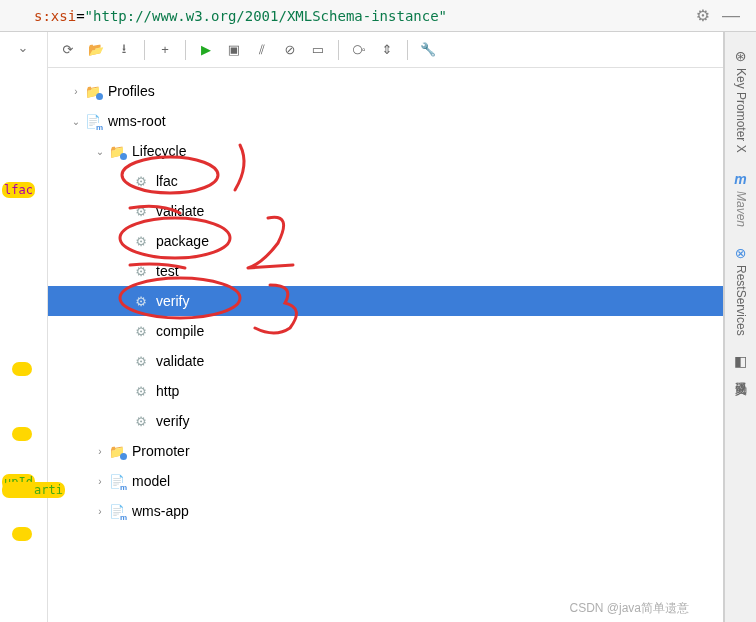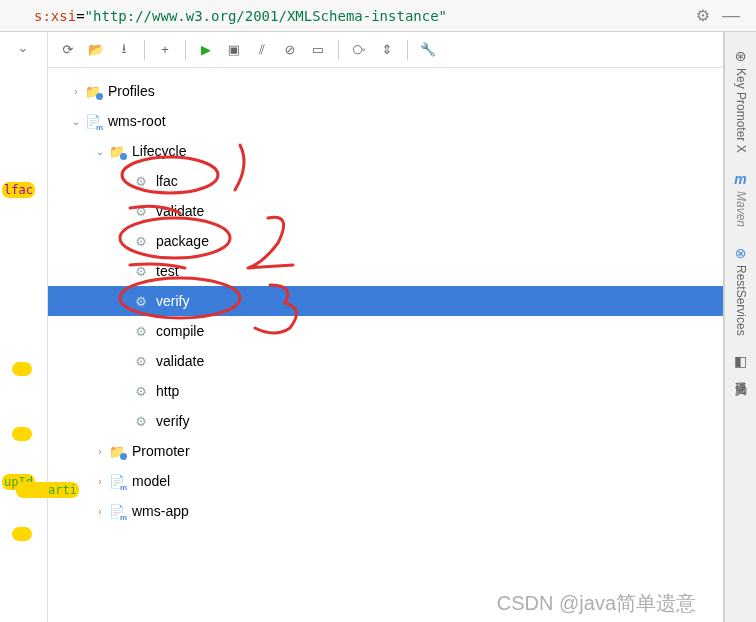--- a/index.html
+++ b/index.html
@@ -29,21 +29,21 @@
 .icon-folder-g::after { content: ""; position: absolute; width: 7px; height: 7px; background: #4a90e2; border-radius: 50%; bottom: 0; right: -1px; }
 .icon-m { color: #8a8a8a; position: relative; }
 .icon-m::after { content: "m"; position: absolute; font-size: 8px; color: #4a90e2; font-weight: bold; bottom: -2px; right: -2px; background: #fff; padding: 0 1px; }
 .icon-gear { color: #9aa; }
 .label { font-size: 14px; }
 .right-sidebar { width: 32px; background: #f0f0f0; border-left: 1px solid #d0d0d0; display: flex; flex-direction: column; align-items: center; padding-top: 8px; gap: 2px; }
 .side-tab { writing-mode: vertical-rl; font-size: 12px; color: #666; padding: 8px 4px; cursor: pointer; display: flex; align-items: center; gap: 4px; }
 .side-tab.italic { font-style: italic; color: #888; }
 .side-icon { writing-mode: horizontal-tb; font-size: 14px; }
 .annotations { position: absolute; top: 0; left: 0; width: 100%; height: 100%; pointer-events: none; z-index: 100; }
-.watermark { position: absolute; bottom: 5px; right: 60px; color: rgba(120,120,120,0.6); font-size: 20px; }
+.watermark { position: absolute; bottom: 5px; right: 67px; color: rgba(120,120,120,0.6); font-size: 12px; }
 svg.anno { position: absolute; top: 0; left: 0; width: 756px; height: 622px; }
 .chev-icon { width: 22px; display: inline-flex; justify-content: center; align-items: center; color: #777; cursor: pointer; }
 </style>
 </head>
 <body>
 
 <div class="top-bar">
   <span class="url-text">
     <span class="url-attr">s:xsi</span><span>=</span><span class="url-val">"http://www.w3.org/2001/XMLSchema-instance"</span>
   </span>
@@ -51,21 +51,21 @@
   <span class="minus-right">—</span>
 </div>
 
 <div class="main">
   <div class="left-gutter">
     <div class="chev-icon" style="position:absolute;top:8px;left:12px;">⌄</div>
     <div class="yellow-box purple" style="top:150px;left:2px;">lfac</div>
     <div class="yellow-box" style="top:330px;left:12px;width:20px;height:14px;"></div>
     <div class="yellow-box" style="top:395px;left:12px;width:20px;height:14px;"></div>
     <div class="yellow-box" style="top:442px;left:2px;color:#4a1;">upId</div>
-    <div class="yellow-box" style="top:450px;left:16px;color:#4a1;padding-left:32px;">arti</div>
+    <div class="yellow-box" style="top:450px;left:2px;color:#4a1;padding-left:32px;">arti</div>
     <div class="yellow-box" style="top:495px;left:12px;width:20px;height:14px;"></div>
   </div>
 
   <div class="center">
     <div class="toolbar">
       <span class="tbtn">⟳</span>
       <span class="tbtn">📂</span>
       <span class="tbtn">⭳</span>
       <span class="tsep"></span>
       <span class="tbtn">+</span>

